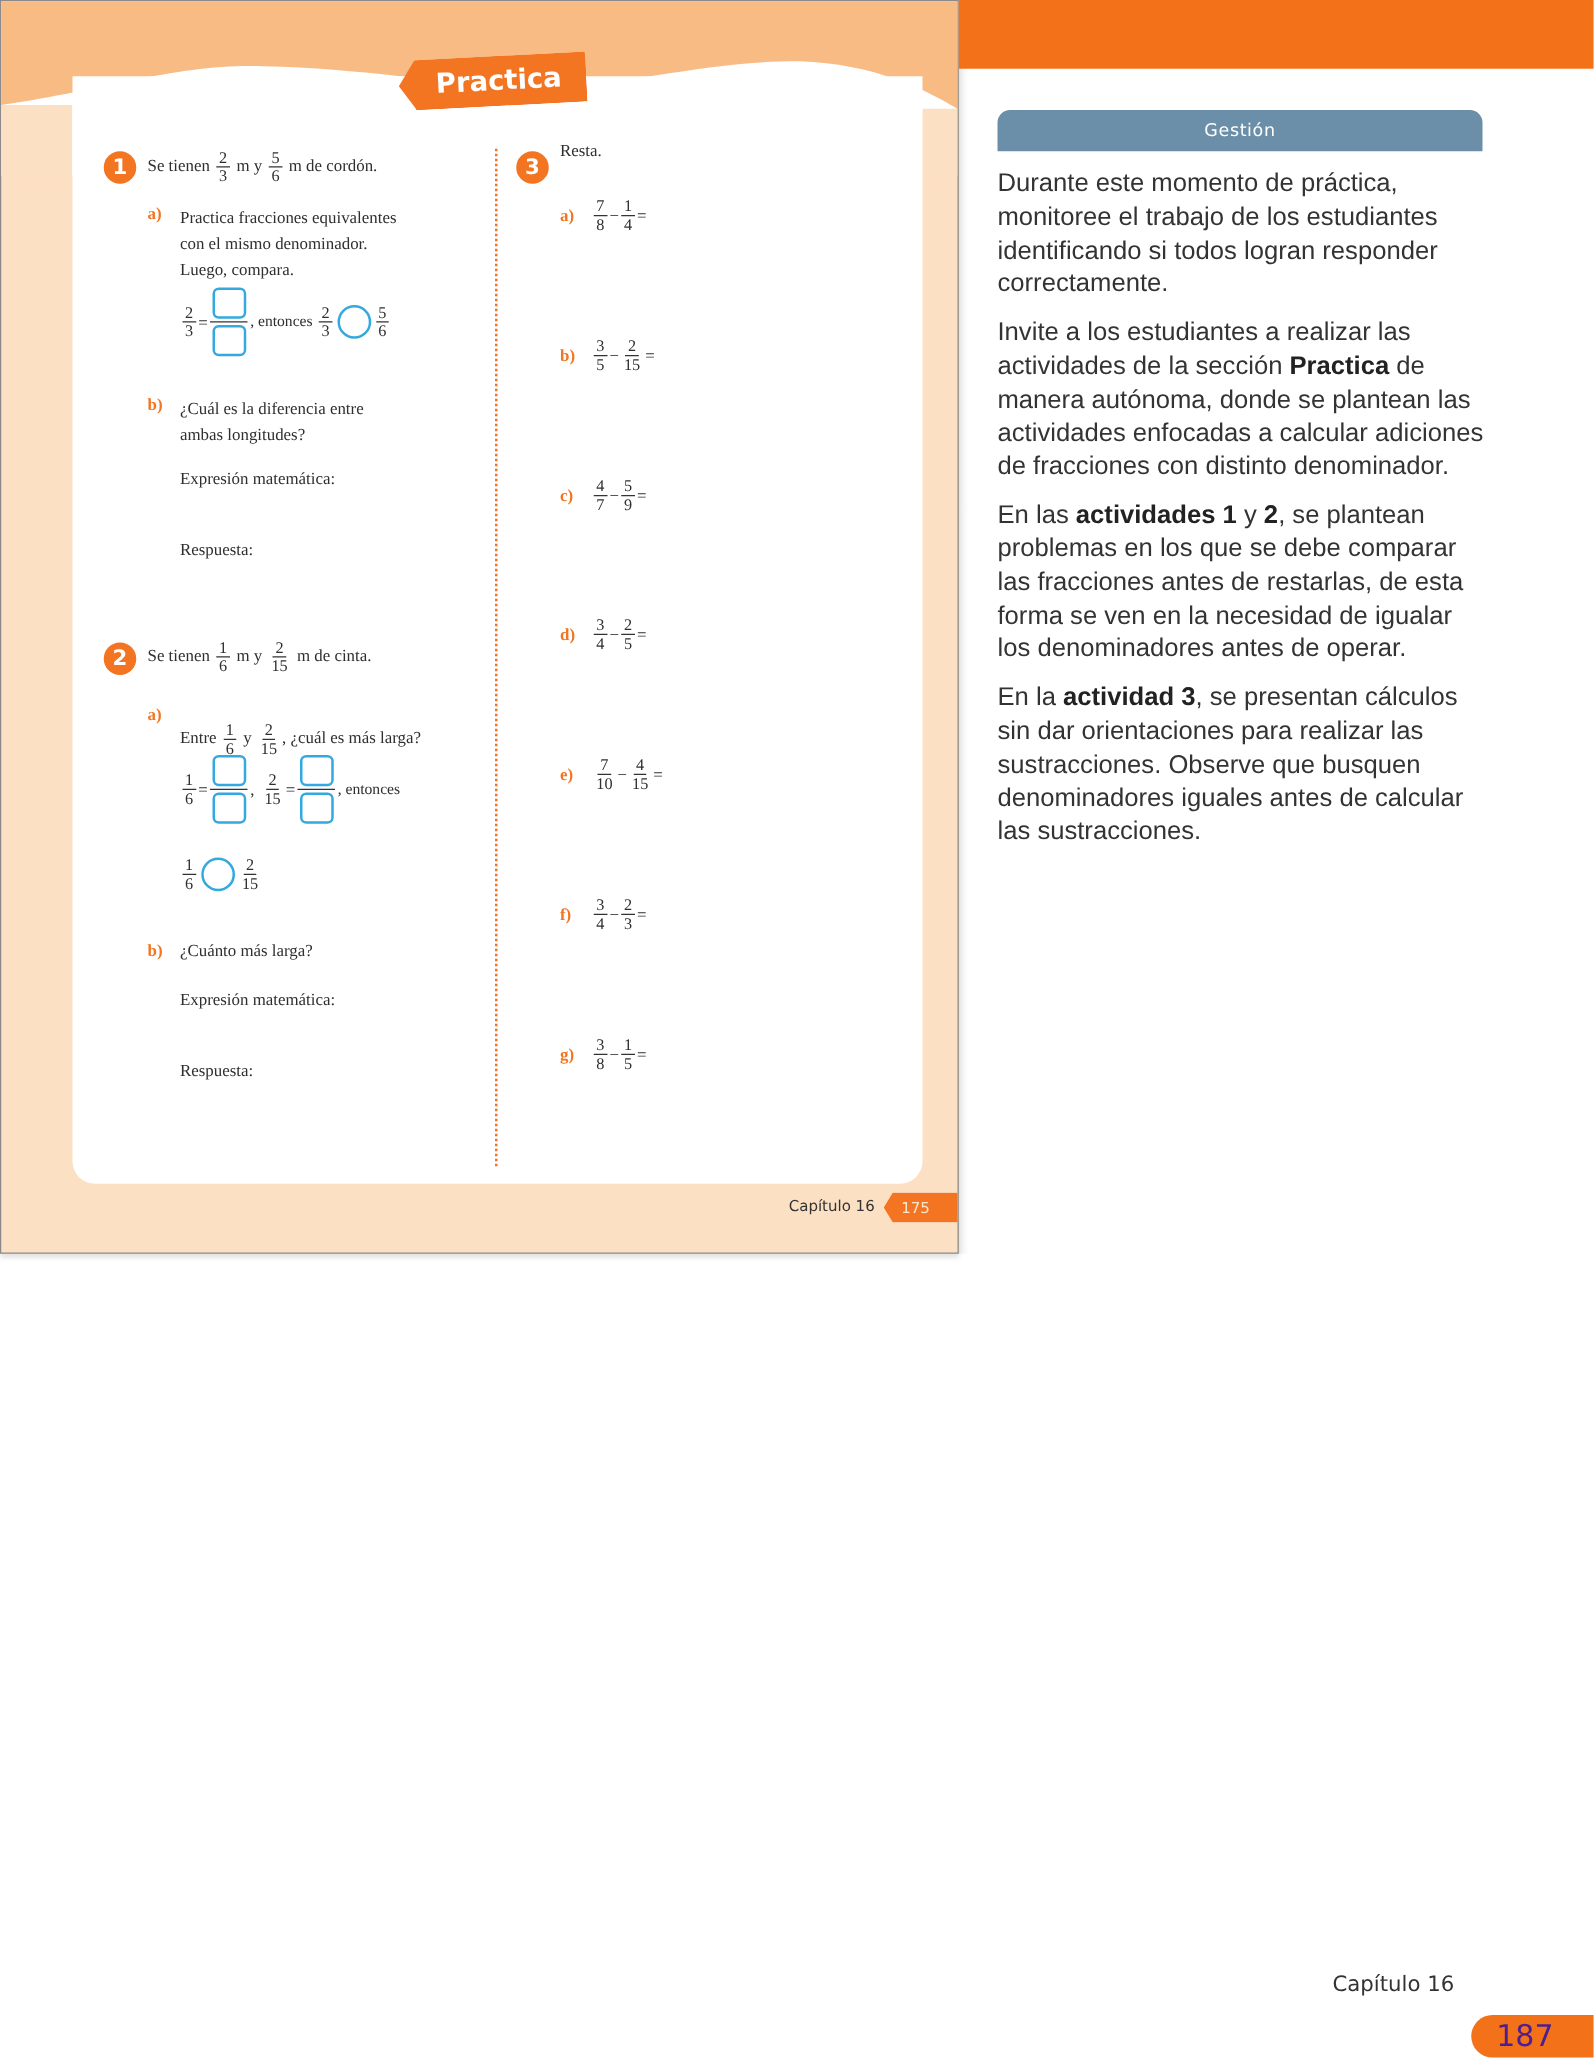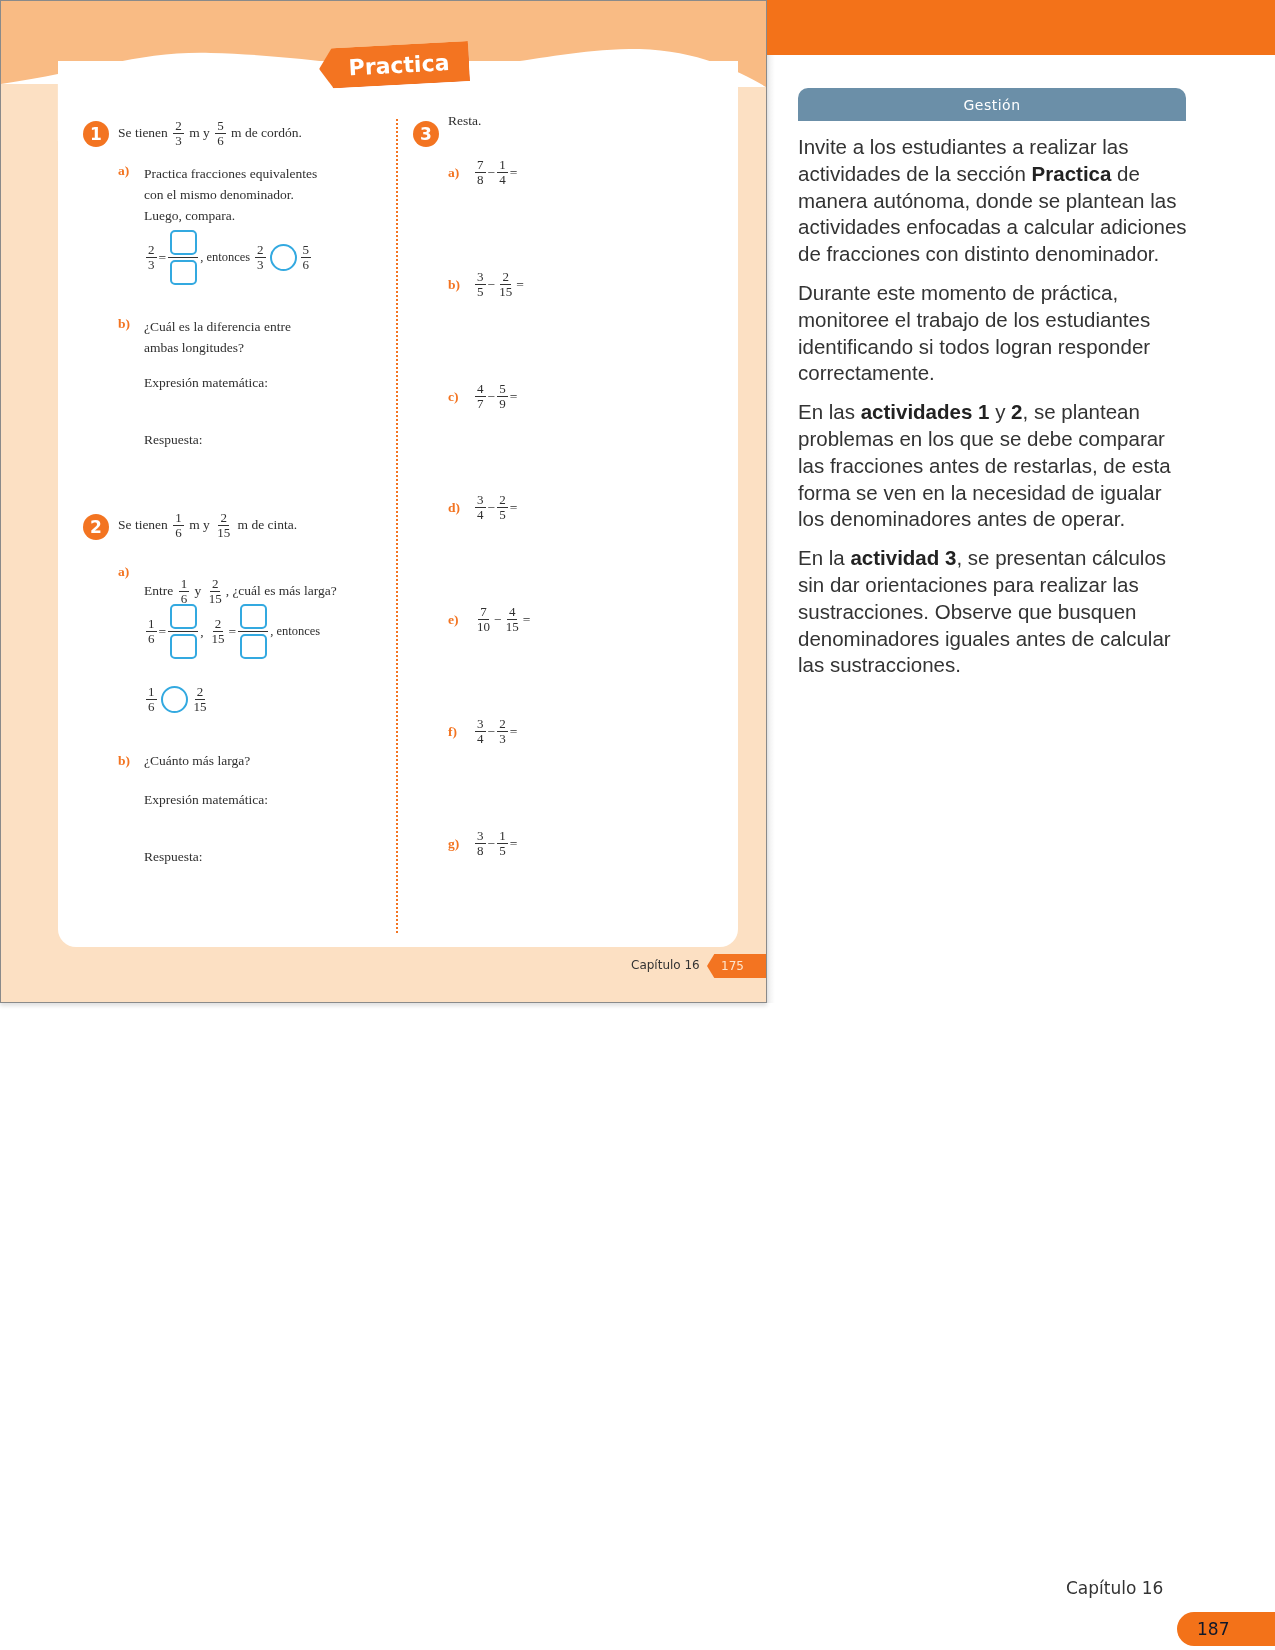--- a/index.html
+++ b/index.html
@@ -45,21 +45,21 @@
                  background:linear-gradient(to right, rgba(0,0,0,0.07), rgba(0,0,0,0)); }
   .gestion-bar { position:absolute; left:798px; top:88px; width:388px; height:33px; background:#6b8fa8;
                  border-radius:10px 10px 0 0; color:#fff; font-family:"DejaVu Sans", sans-serif;
                  font-size:14px; display:flex; align-items:center; justify-content:center; letter-spacing:0.5px; }
   .notes { position:absolute; left:798px; top:134px; width:395px; font-family:"Liberation Sans", sans-serif;
            font-size:20.5px; line-height:26.8px; color:#333; }
   .notes p { margin:0 0 12px 0; }
   .notes b { font-weight:bold; color:#222; }
   .footer-right-label { position:absolute; left:1066px; top:1578px; font-size:17px; color:#333; }
   .page-tab-right { position:absolute; left:1177px; top:1612px; width:98px; height:34px; background:#f37219;
-                    border-radius:17px 0 0 17px; color:#0f172a; font-size:17px; display:flex; align-items:center;
+                    border-radius:17px 0 0 17px; color:#4c1d95; font-size:24px; display:flex; align-items:center;
                     padding-left:20px; box-sizing:border-box; }
 </style>
 </head>
 <body>
 
 <div class="left-page">
   <svg class="top-band" viewBox="0 0 767 140" preserveAspectRatio="none">
     <rect x="0" y="0" width="767" height="140" fill="#f9bb84"></rect>
     <path d="M0,83 C90,70 140,50 210,52 C300,54 360,68 430,68 C520,66 560,48 640,48 C700,50 740,70 767,86 L767,140 L0,140 Z" fill="#ffffff"></path>
     <rect x="0" y="83" width="57" height="57" fill="#fce0c3"></rect>
@@ -284,19 +284,19 @@
     </div>
 
   <div class="footer-left">Capítulo 16</div>
   <div class="page-tab-left">175</div>
 </div>
 
 <div class="orange-band"></div>
 <div class="side-shadow"></div>
 <div class="gestion-bar">Gestión</div>
 <div class="notes">
+  <p>Durante este momento de práctica, monitoree el trabajo de los estudiantes identificando si todos logran responder correctamente.</p>
   <p><span>Invite a los estudiantes a realizar las actividades de la sección </span><b>Practica</b><span> de manera autónoma, donde se plantean las actividades enfocadas a calcular adiciones de fracciones con distinto denominador.</span></p>
-  <p>Durante este momento de práctica, monitoree el trabajo de los estudiantes identificando si todos logran responder correctamente.</p>
   <p><span>En las </span><b>actividades 1</b><span> y </span><b>2</b><span>, se plantean problemas en los que se debe comparar las fracciones antes de restarlas, de esta forma se ven en la necesidad de igualar los denominadores antes de operar.</span></p>
   <p><span>En la </span><b>actividad 3</b><span>, se presentan cálculos sin dar orientaciones para realizar las sustracciones. Observe que busquen denominadores iguales antes de calcular las sustracciones.</span></p>
 </div>
 <div class="footer-right-label">Capítulo 16</div>
 <div class="page-tab-right">187</div>
 
 </body></html>

